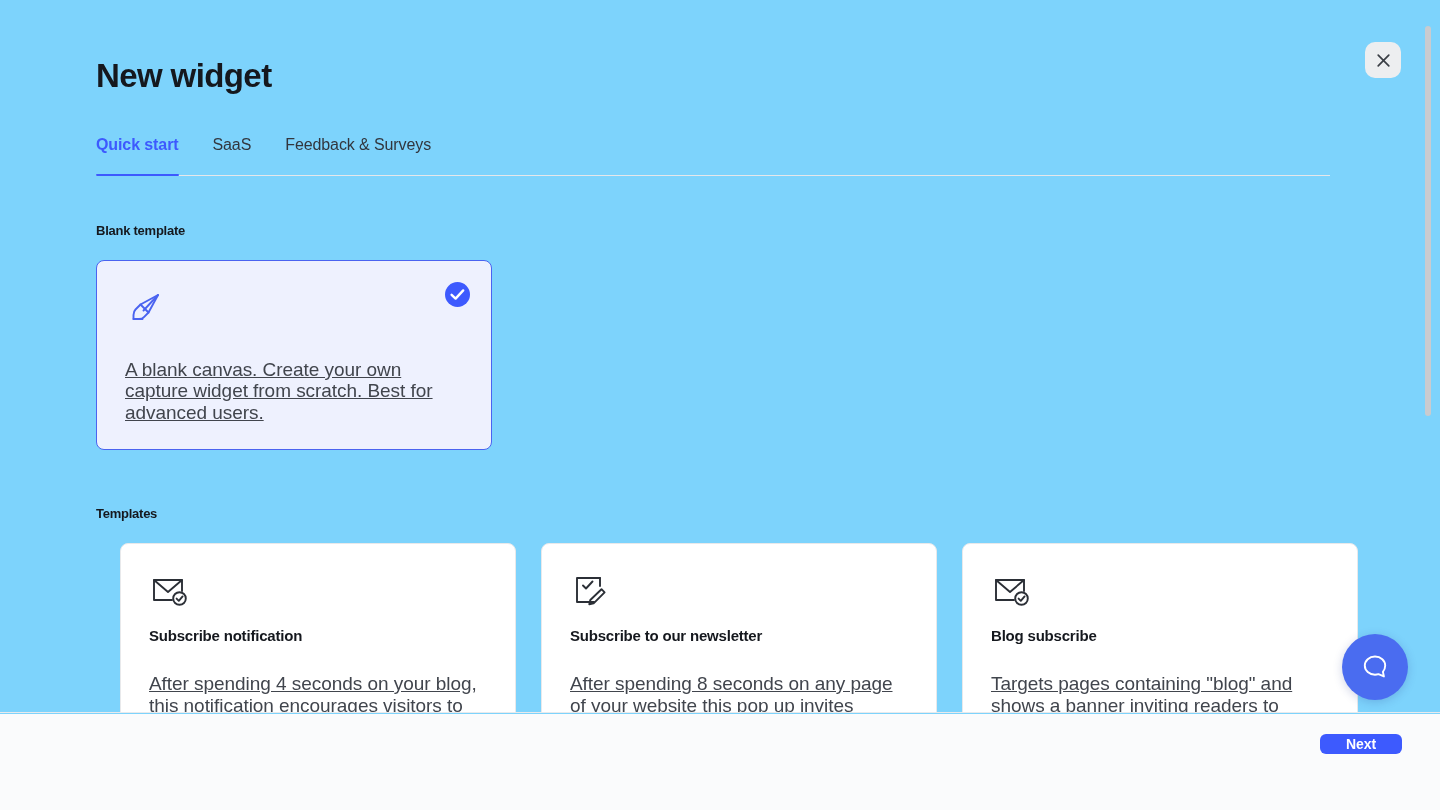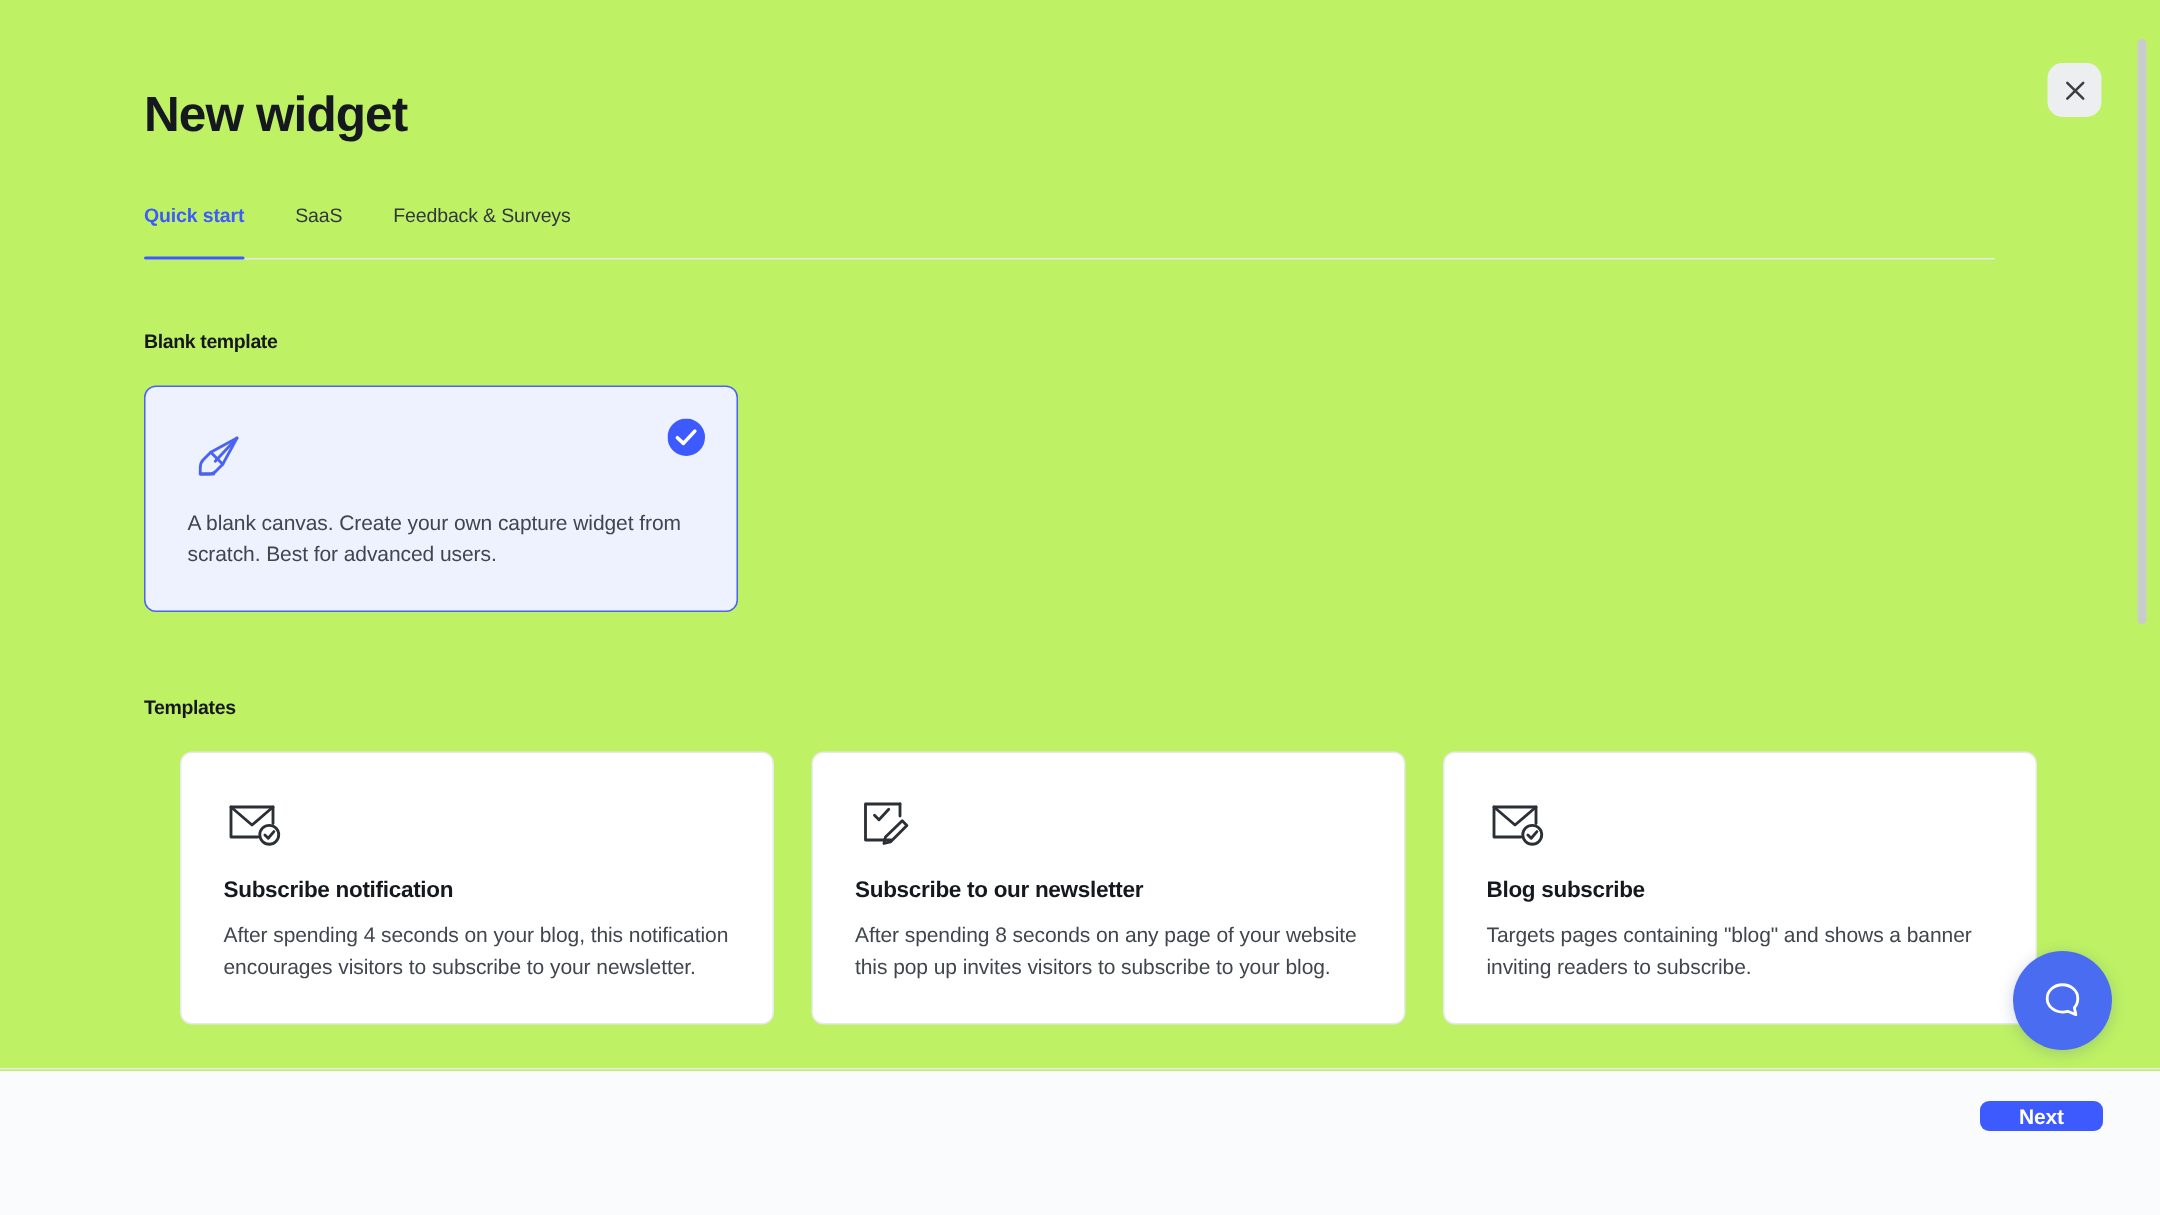--- a/index.html
+++ b/index.html
@@ -14,21 +14,21 @@
     font-family: "Liberation Sans", sans-serif;
     background: #fafbfc;
     color: #1a1d23;
     position: relative;
   }
 
   
   .modal {
     position: absolute;
     inset: 0;
-    background: #bef264;
+    background: #7dd3fc;
     display: flex;
     flex-direction: column;
   }
 
   
   .close-btn {
     position: absolute;
     top: 42px;
     right: 39px;
     width: 36px;
@@ -70,21 +70,21 @@
   
   .tabs {
     margin-top: 40px;
     width: 1234px;
     border-bottom: 1px solid #e6e7ea;
     display: flex;
     gap: 0;
   }
   .tab {
     position: relative;
-    font-size: 13px;
+    font-size: 16px;
     font-weight: bold;
     color: #3c4049;
     padding: 0 0 21px 0;
     margin-right: 34px;
     background: none;
     border: none;
     cursor: pointer;
     font-family: inherit;
     letter-spacing: -0.1px;
     text-align: center;
@@ -143,25 +143,26 @@
 
   .card-title {
     margin-top: 14px;
     font-size: 15px;
     font-weight: bold;
     color: #15181e;
     letter-spacing: -0.2px;
   }
 
   .card-desc {
-    margin-top: 11px;
-    font-size: 14px;
+    margin-top: 29px;
+    font-size: 19px;
     line-height: 21.5px;
     color: #41454d;
     letter-spacing: -0.05px;
+    text-decoration: underline;
   }
 
   .check-badge {
     position: absolute;
     top: 21px;
     right: 21px;
     width: 25px;
     height: 25px;
   }
 

